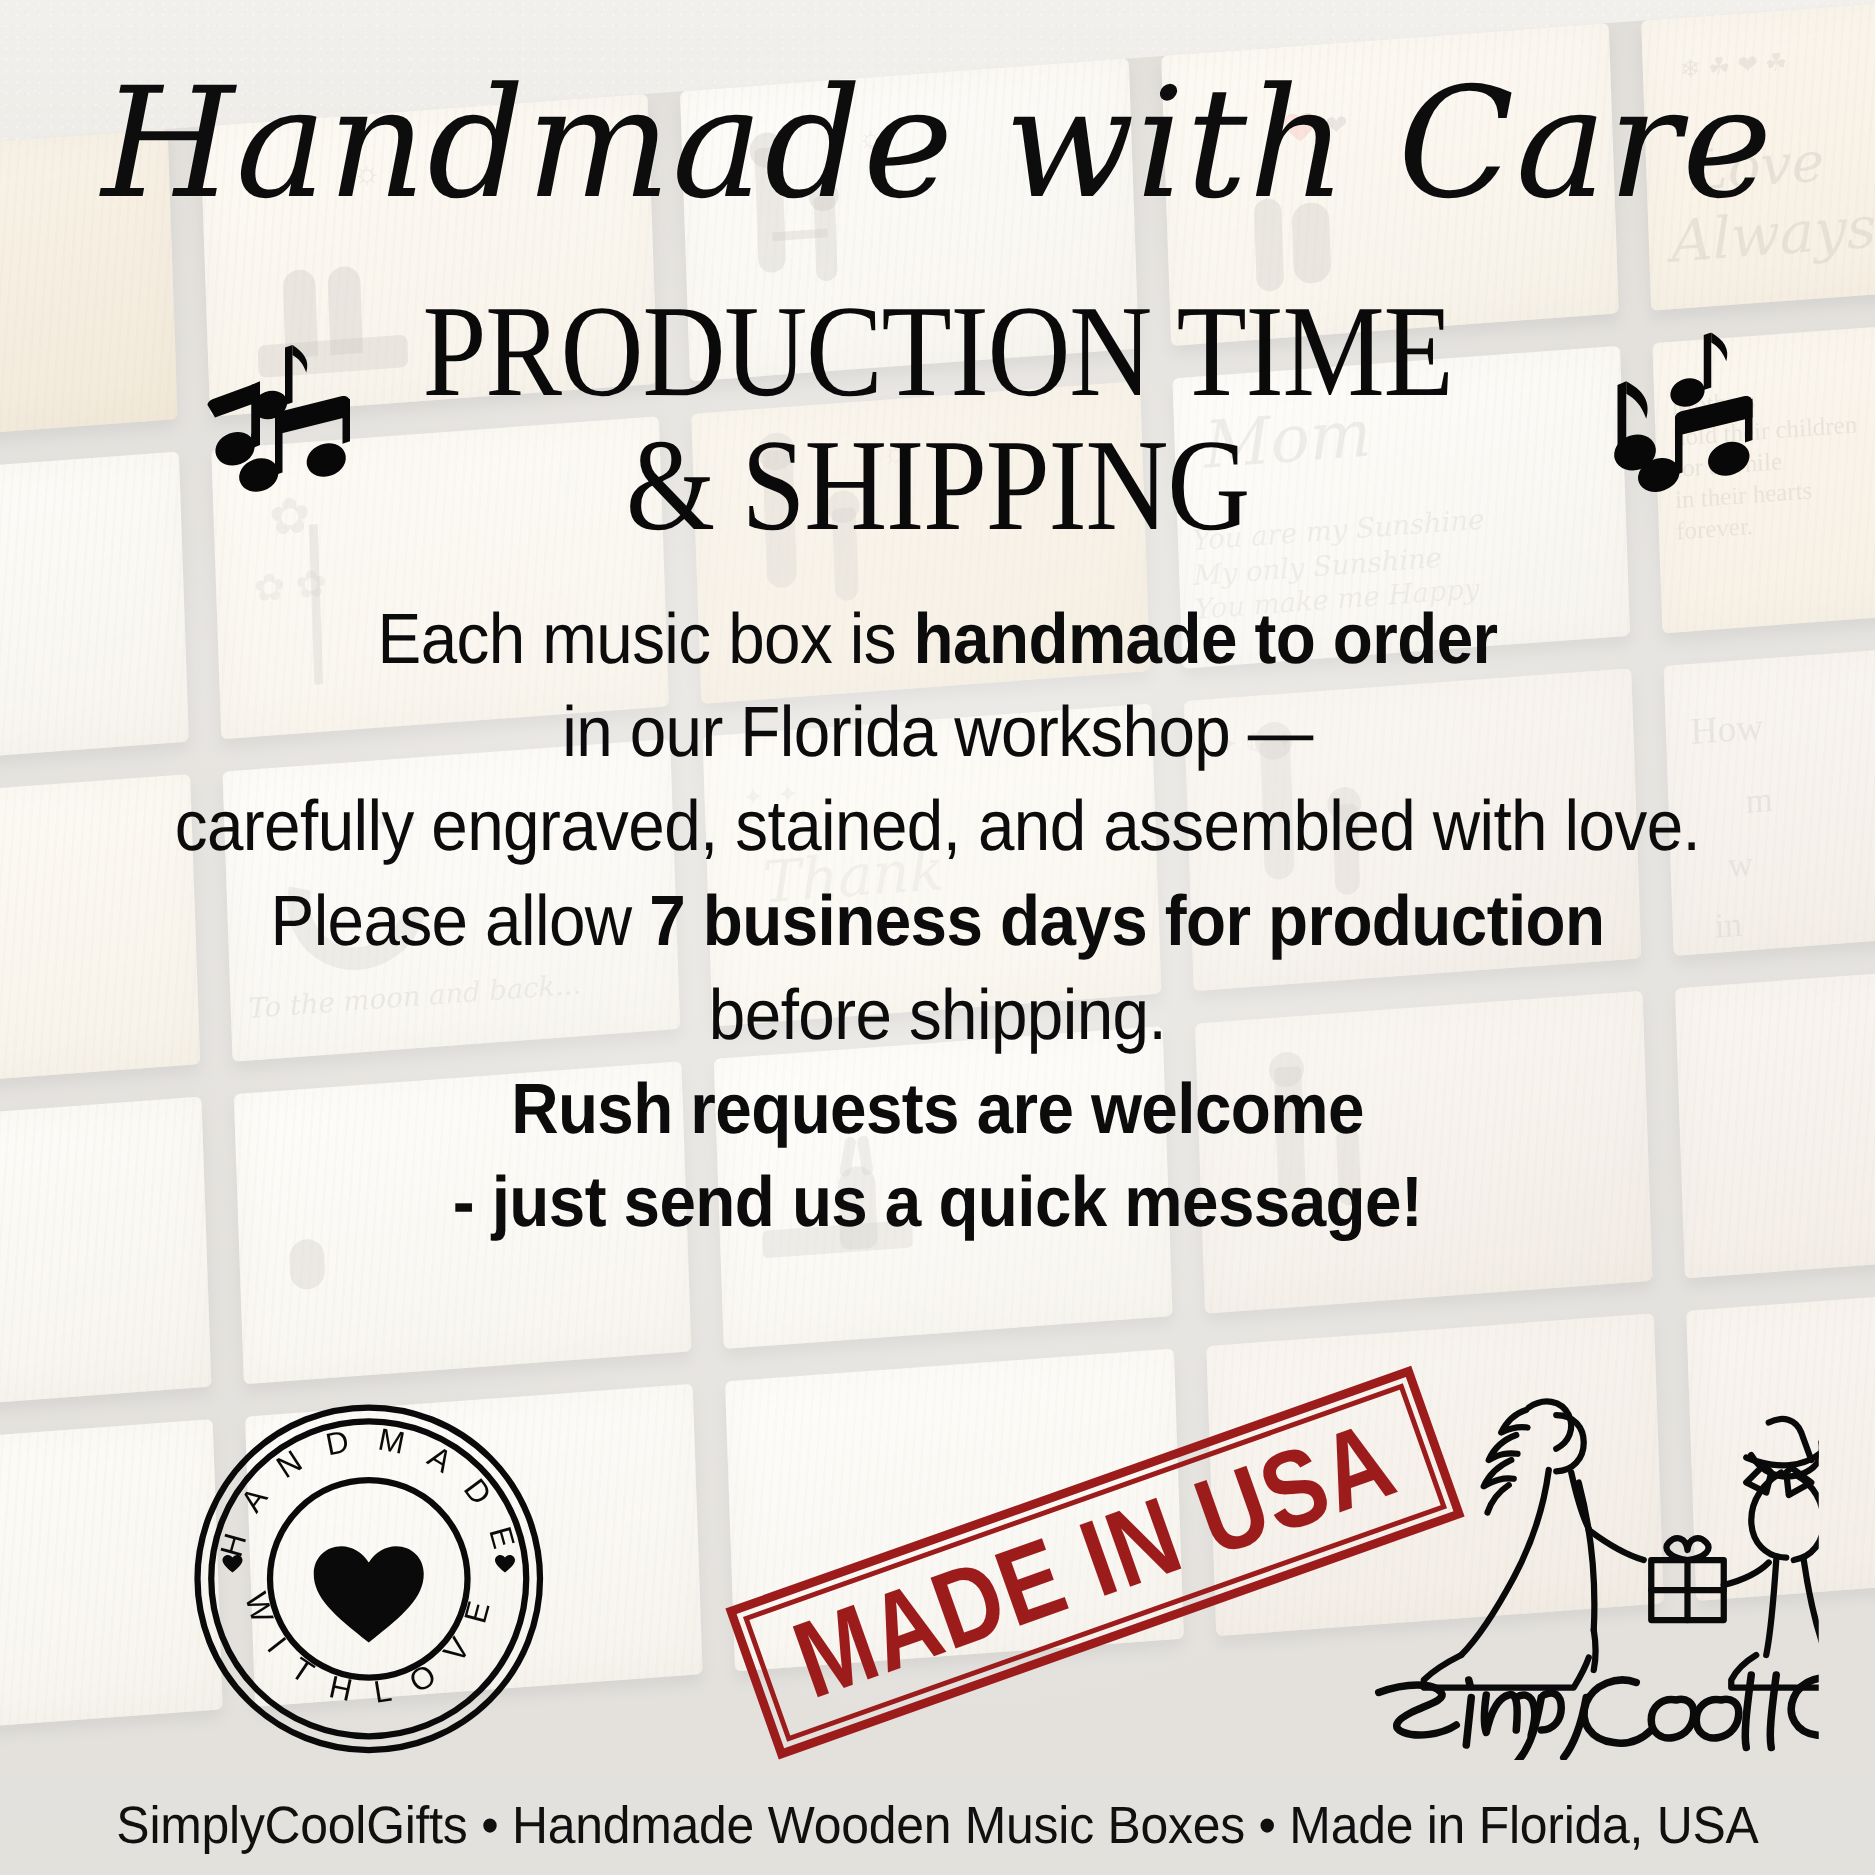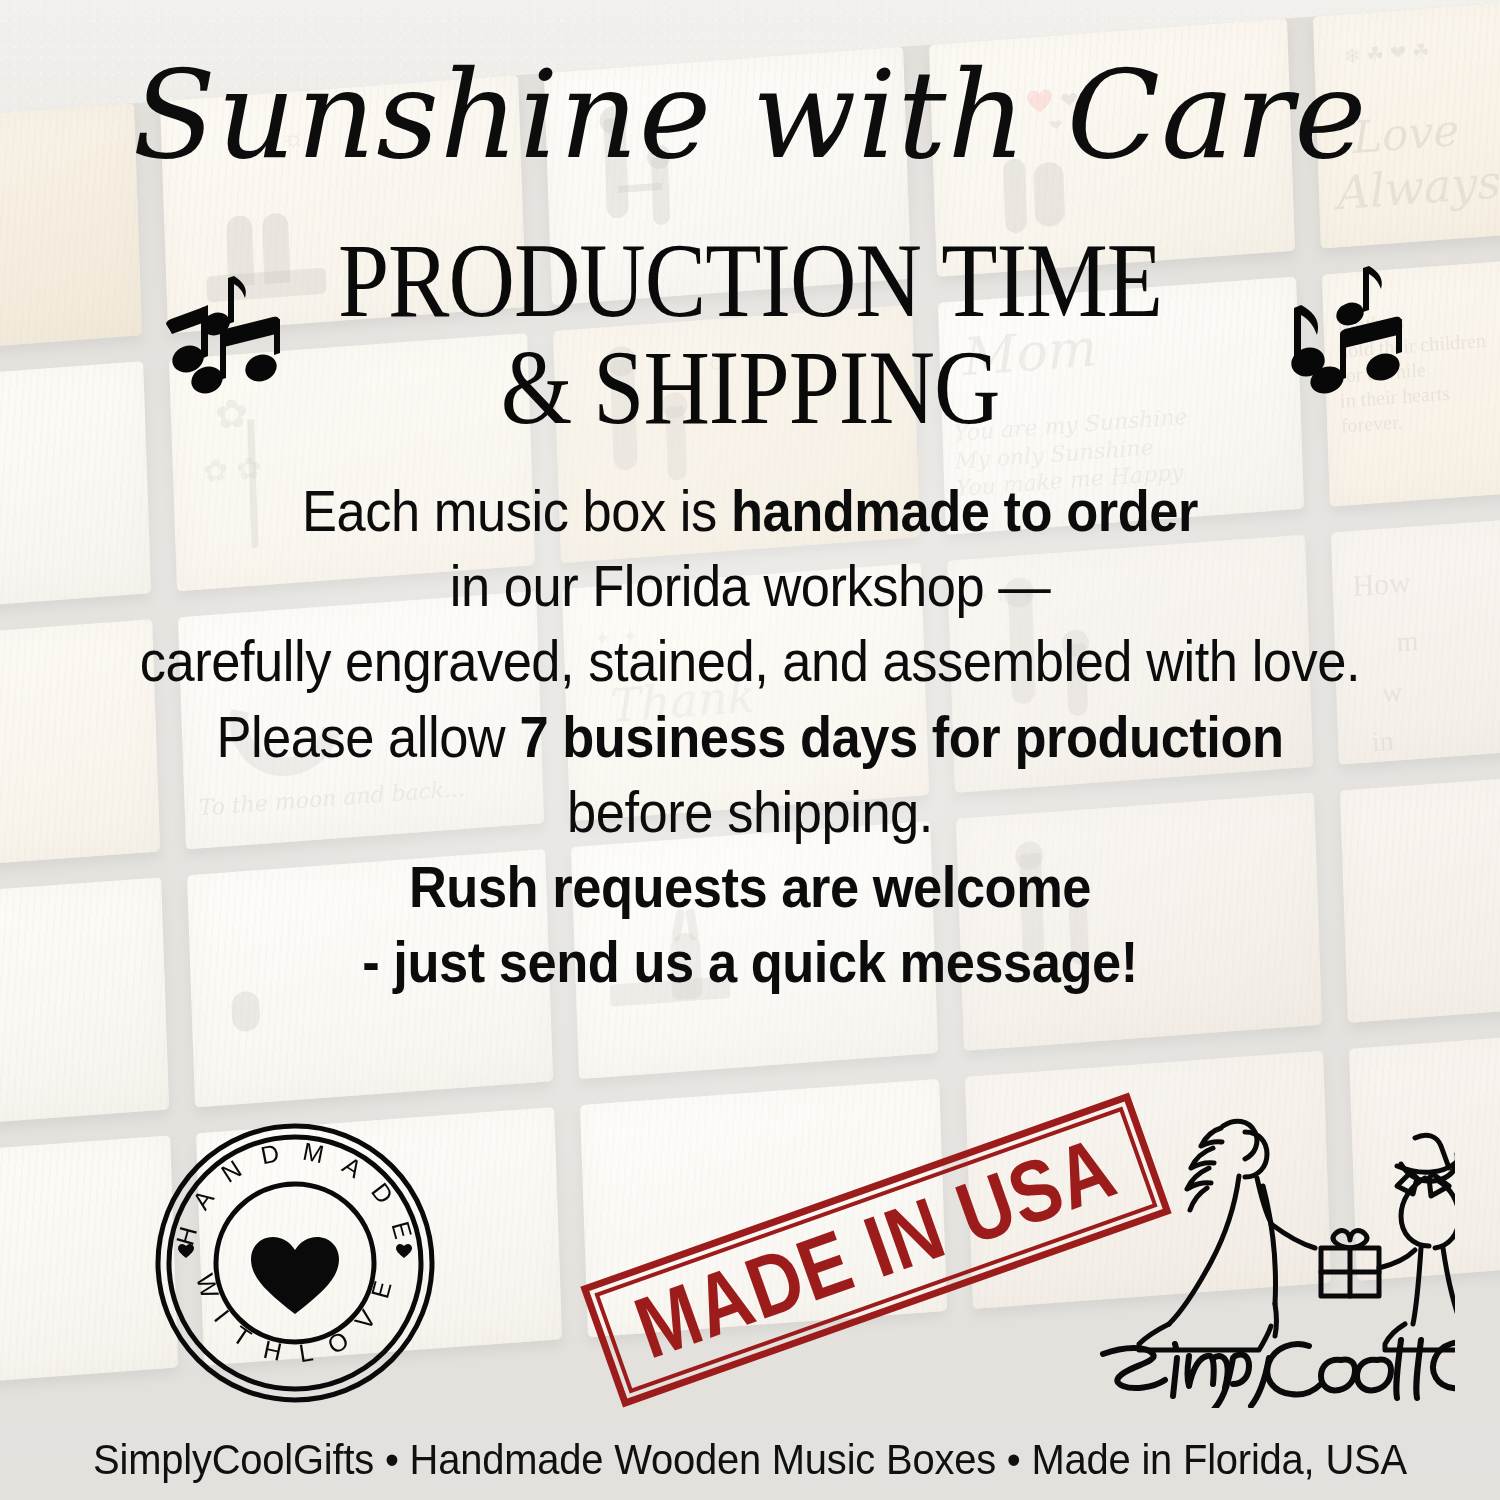--- a/index.html
+++ b/index.html
@@ -241,21 +241,21 @@
       </div>
 
     </div>
 
     <div id="wash"></div>
     <div id="vig"></div>
   </div>
 
   <div id="content">
 
-    <div class="script-title">Sunshine with Care</div>
+    <div class="script-title">Handmade with Care</div>
 
     <div class="headline">
       <span class="l1">PRODUCTION TIME</span>
       <span class="l2">&amp; SHIPPING</span>
     </div>
 
     <div class="notes" style="left:148px;top:272px;">
       <svg width="140" height="125" viewBox="0 0 140 125" fill="#080808">
         <path d="M18 52 c0-2 2-4 5-5 l30-11 c4-2 7 0 7 4 l0 9 -36 13 z"></path>
         <path d="M53 36 l7-3 0 50 -7 3 z"></path>

